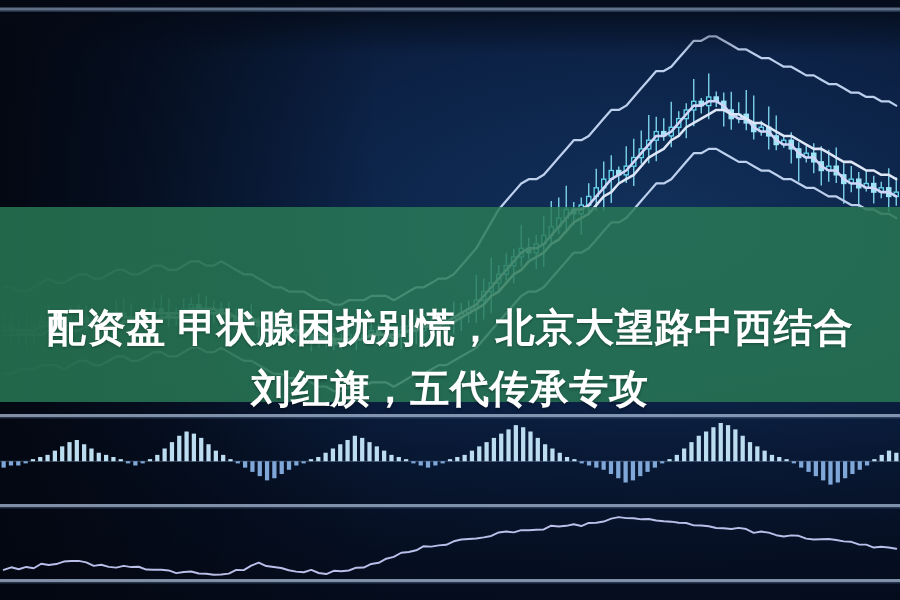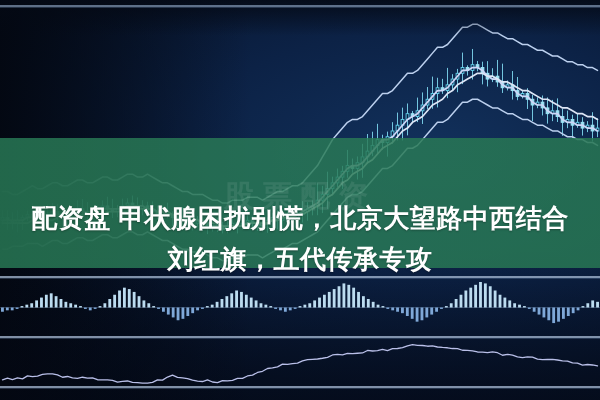--- a/index.html
+++ b/index.html
@@ -512,19 +512,18 @@
       <span class="lo"></span>
     </div>
   <div class="rule" id="rule-bottom">
       <span class="hi"></span>
       <span class="lo"></span>
     </div>
 
   <div id="green-band"></div>
   <div id="green-band-soft"></div>
 
-  <div id="watermark">股票配资</div>
 
   <div id="headline">
     <div id="headline-text">配资盘 甲状腺困扰别慌，北京大望路中西结合刘红旗，五代传承专攻</div>
   </div>
 
 </div>
 
 </body></html>

